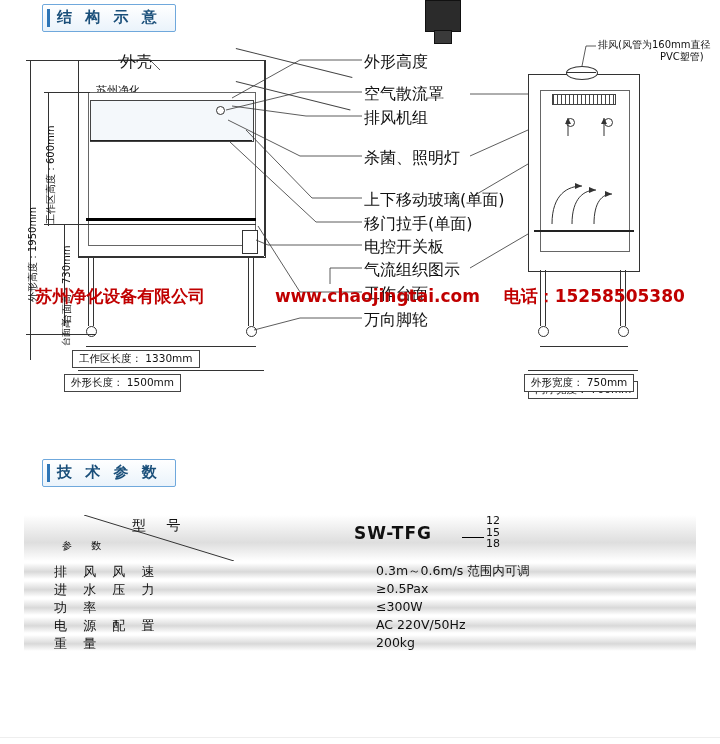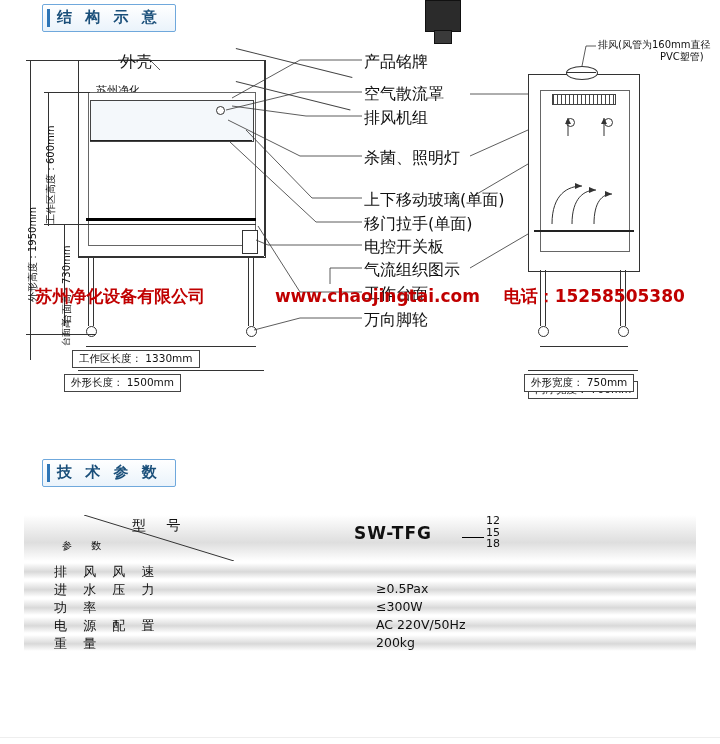--- a/index.html
+++ b/index.html
@@ -216,21 +216,21 @@
     <div class="ln h" style="left:534px;top:196px;width:100px;background:#222;height:2px;"></div>
 
     <div class="ln v" style="left:540px;top:236px;height:56px;"></div>
     <div class="ln v" style="left:545px;top:236px;height:56px;"></div>
     <div class="ln v" style="left:620px;top:236px;height:56px;"></div>
     <div class="ln v" style="left:625px;top:236px;height:56px;"></div>
     <div class="caster" style="left:538px;top:292px;"></div>
     <div class="caster" style="left:618px;top:292px;"></div>
 
     <div class="lbl" style="left:120px;top:18px;">外壳</div>
-    <div class="lbl" style="left:364px;top:18px;">产品铭牌</div>
+    <div class="lbl" style="left:364px;top:18px;">外形高度</div>
     <div class="lbl" style="left:364px;top:50px;">空气散流罩</div>
     <div class="lbl" style="left:364px;top:74px;">排风机组</div>
     <div class="lbl" style="left:364px;top:114px;">杀菌、照明灯</div>
     <div class="lbl" style="left:364px;top:156px;">上下移动玻璃(单面)</div>
     <div class="lbl" style="left:364px;top:180px;text-align:center;">移门拉手(单面)</div>
     <div class="lbl" style="left:364px;top:203px;">电控开关板</div>
     <div class="lbl" style="left:364px;top:226px;">气流组织图示</div>
     <div class="lbl" style="left:364px;top:250px;">工作台面</div>
     <div class="lbl" style="left:364px;top:276px;">万向脚轮</div>
 
@@ -316,20 +316,21 @@
       <div class="dashline"></div>
       <div class="modelnums">
         <div>12</div>
         <div>15</div>
         <div>18</div>
       </div>
     </div>
 
     <div class="prow">
       <div class="pc1">排 风 风 速</div>
+      <div class="pc2">0.3m～0.6m/s  范围内可调</div>
     </div>
     <div class="prow">
       <div class="pc1">进 水 压 力</div>
       <div class="pc2">≥0.5Pax</div>
     </div>
     <div class="prow">
       <div class="pc1">功    率</div>
       <div class="pc2">≤300W</div>
     </div>
     <div class="prow">

